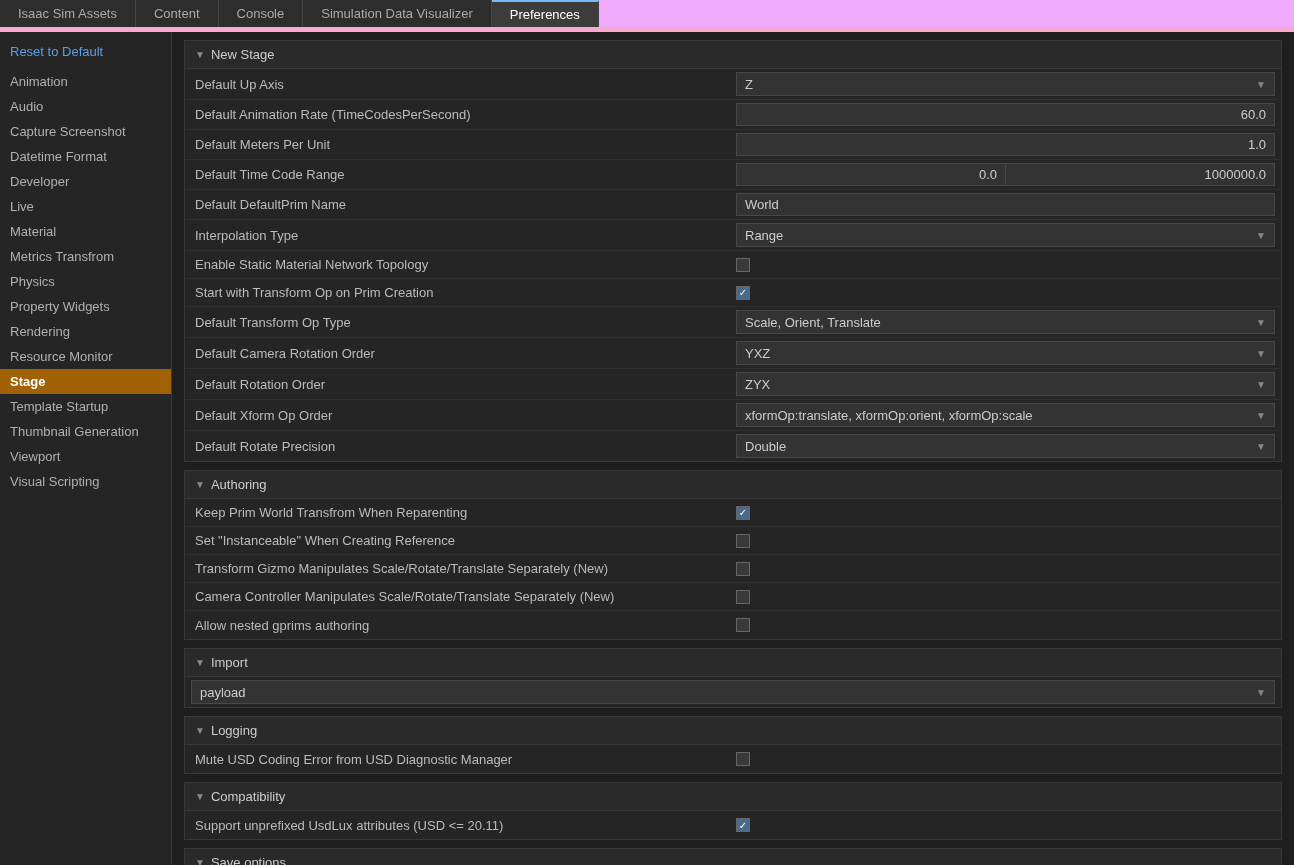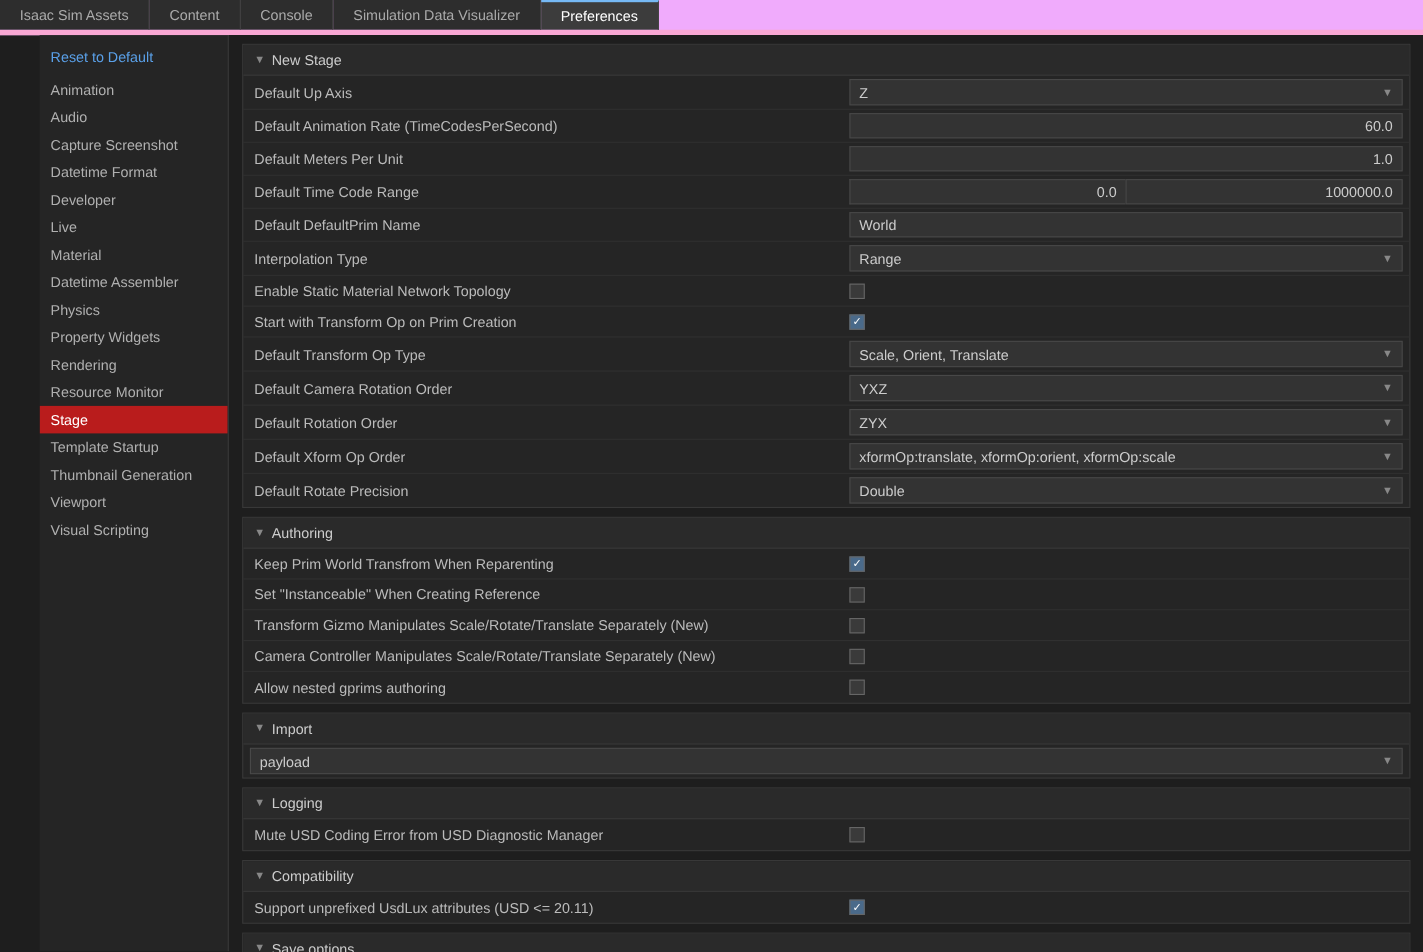--- a/index.html
+++ b/index.html
@@ -44,38 +44,38 @@
     }
 
     
     .sidebar {
       width: 172px;
       background: #252525;
       border-right: 1px solid #3a3a3a;
       padding: 6px 0;
       overflow-y: auto;
       flex-shrink: 0;
-      margin-left: 36px;
     }
     .reset-btn {
       color: #5aa0e8;
       padding: 6px 10px 10px 10px;
       cursor: pointer;
       font-size: 13px;
       display: block;
     }
     .sidebar-item {
       padding: 5px 10px;
       cursor: pointer;
       color: #b0b0b0;
       font-size: 13px;
     }
     .sidebar-item.active {
-      background: #b91c1c;
+      background: #a16207;
       color: #ffffff;
+      font-weight: bold;
     }
 
     
     .main-content {
       flex: 1;
       overflow-y: auto;
       padding: 8px 12px;
       background: #1e1e1e;
     }
 
@@ -212,21 +212,21 @@
 <div class="content-area">
   <div class="sidebar">
     <a class="reset-btn">Reset to Default</a>
   <div class="sidebar-item">Animation</div>
       <div class="sidebar-item">Audio</div>
       <div class="sidebar-item">Capture Screenshot</div>
       <div class="sidebar-item">Datetime Format</div>
       <div class="sidebar-item">Developer</div>
       <div class="sidebar-item">Live</div>
       <div class="sidebar-item">Material</div>
-      <div class="sidebar-item">Datetime Assembler</div>
+      <div class="sidebar-item">Metrics Transfrom</div>
       <div class="sidebar-item">Physics</div>
       <div class="sidebar-item">Property Widgets</div>
       <div class="sidebar-item">Rendering</div>
       <div class="sidebar-item">Resource Monitor</div>
       <div class="sidebar-item active">Stage</div>
       <div class="sidebar-item">Template Startup</div>
       <div class="sidebar-item">Thumbnail Generation</div>
       <div class="sidebar-item">Viewport</div>
       <div class="sidebar-item">Visual Scripting</div>
     </div>

